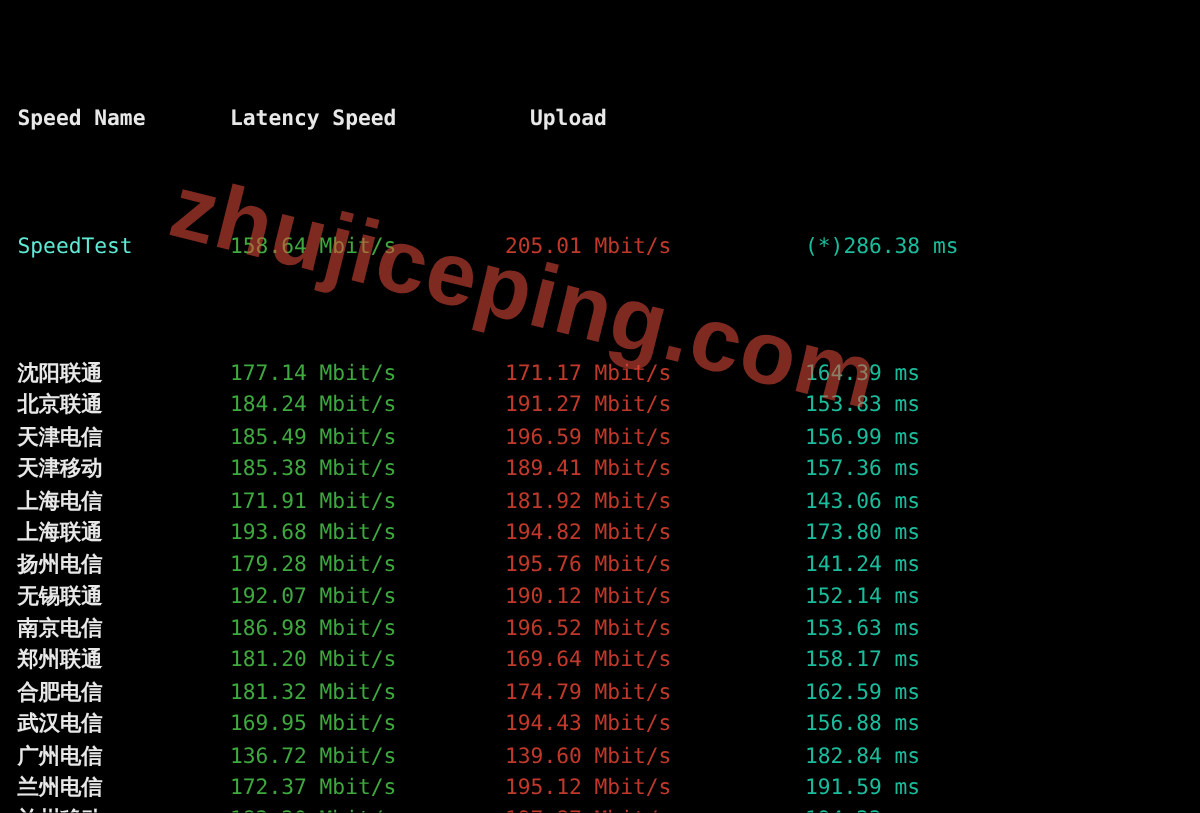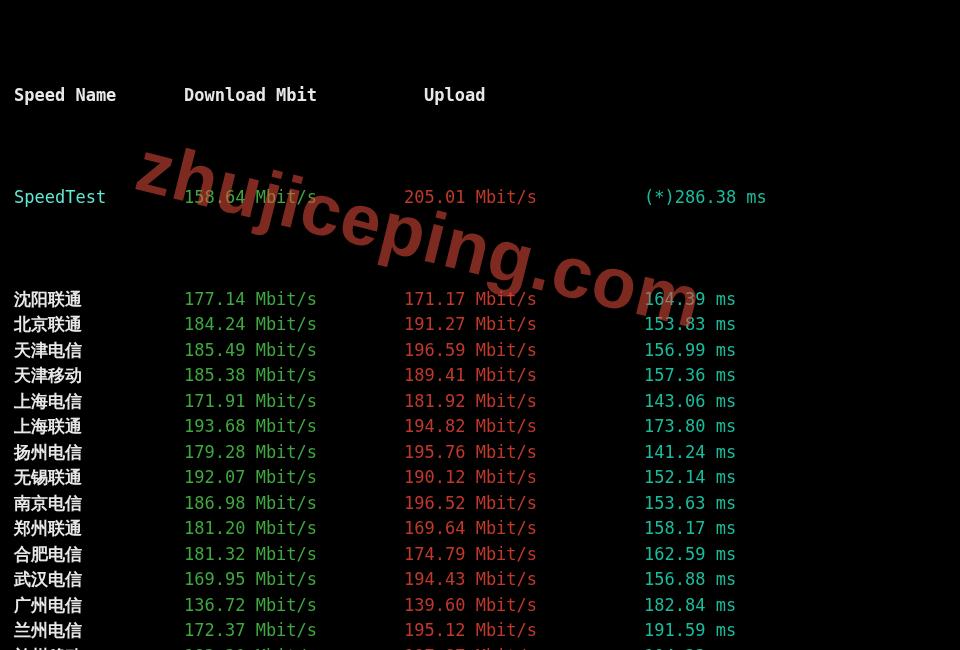--- a/index.html
+++ b/index.html
@@ -45,21 +45,21 @@
     letter-spacing: 1px;
   }
 </style>
 </head>
 <body>
 
 <div class="terminal">
 
   <div class="row hdr">
     <span class="col-node">Speed Name</span>
-    <span class="col-down">Download Mbit</span>
+    <span class="col-down">Latency Speed</span>
     <span class="col-lat">Upload</span>
   </div>
 
   <div class="row">
     <span class="col-node yellow">SpeedTest</span>
     <span class="col-up green">158.64 Mbit/s</span>
     <span class="col-down red">205.01 Mbit/s</span>
     <span class="col-lat cyan">(*)286.38 ms</span>
   </div>
 

